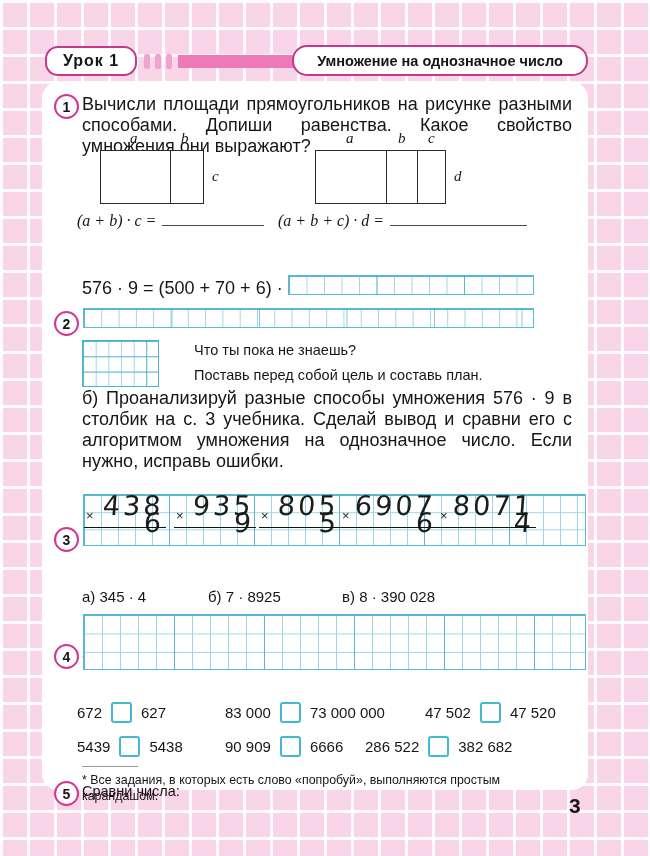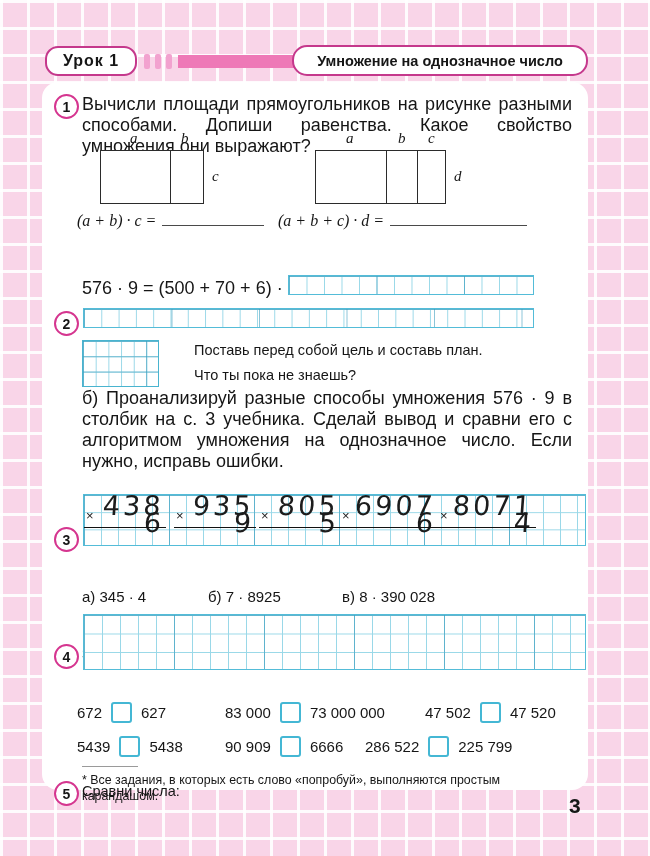--- a/index.html
+++ b/index.html
@@ -138,22 +138,22 @@
     <span class="thead" style="position:absolute; left:40px; font-size:18px">576 · 9 = (500 + 70 + 6) · 9 =</span>
     <div class="bluegrid strip1"></div>
   </div>
   <div class="sec" style="top:226px; height:22px">
     <div class="bluegrid strip2"></div>
   </div>
 
   <div class="sec" style="top:256px; height:52px">
     <div class="bluegrid knowgrid"></div>
     <div style="position:absolute; left:152px; top:0; font-size:14.5px; line-height:25px">
+      <div>Что ты пока не знаешь?</div>
       <div>Поставь перед собой цель и составь план.</div>
-      <div>Что ты пока не знаешь?</div>
     </div>
   </div>
 
   <div class="sec" style="top:306px; padding-left:40px; padding-right:16px">
     <p class="ttext">б) Проанализируй разные способы умножения 576 · 9 в столбик на с. 3 учебника. Сделай вывод и сравни его с алгоритмом умножения на однозначное число. Если нужно, исправь ошибки.</p>
   </div>
 
   <div class="sec task" style="top:382px">
     <div class="badge">3</div>
     <p class="thead">Выполни умножение:</p>
@@ -234,21 +234,21 @@
         <span>5438</span>
       </span>
     <span class="cmp" style="left:183px">
         <span>90 909</span>
         <span class="cmpbox"></span>
         <span>6666</span>
       </span>
     <span class="cmp" style="left:323px">
         <span>286 522</span>
         <span class="cmpbox"></span>
-        <span>225 799</span>
+        <span>382 682</span>
       </span>
   </div>
 
   <div class="sec" style="top:684px">
     <div class="footrule"></div>
     <p class="footnote">* Все задания, в которых есть слово «попробуй», выполняются простым карандашом.</p>
   </div>
 </div>
 
 <div class="page-num">3</div>

